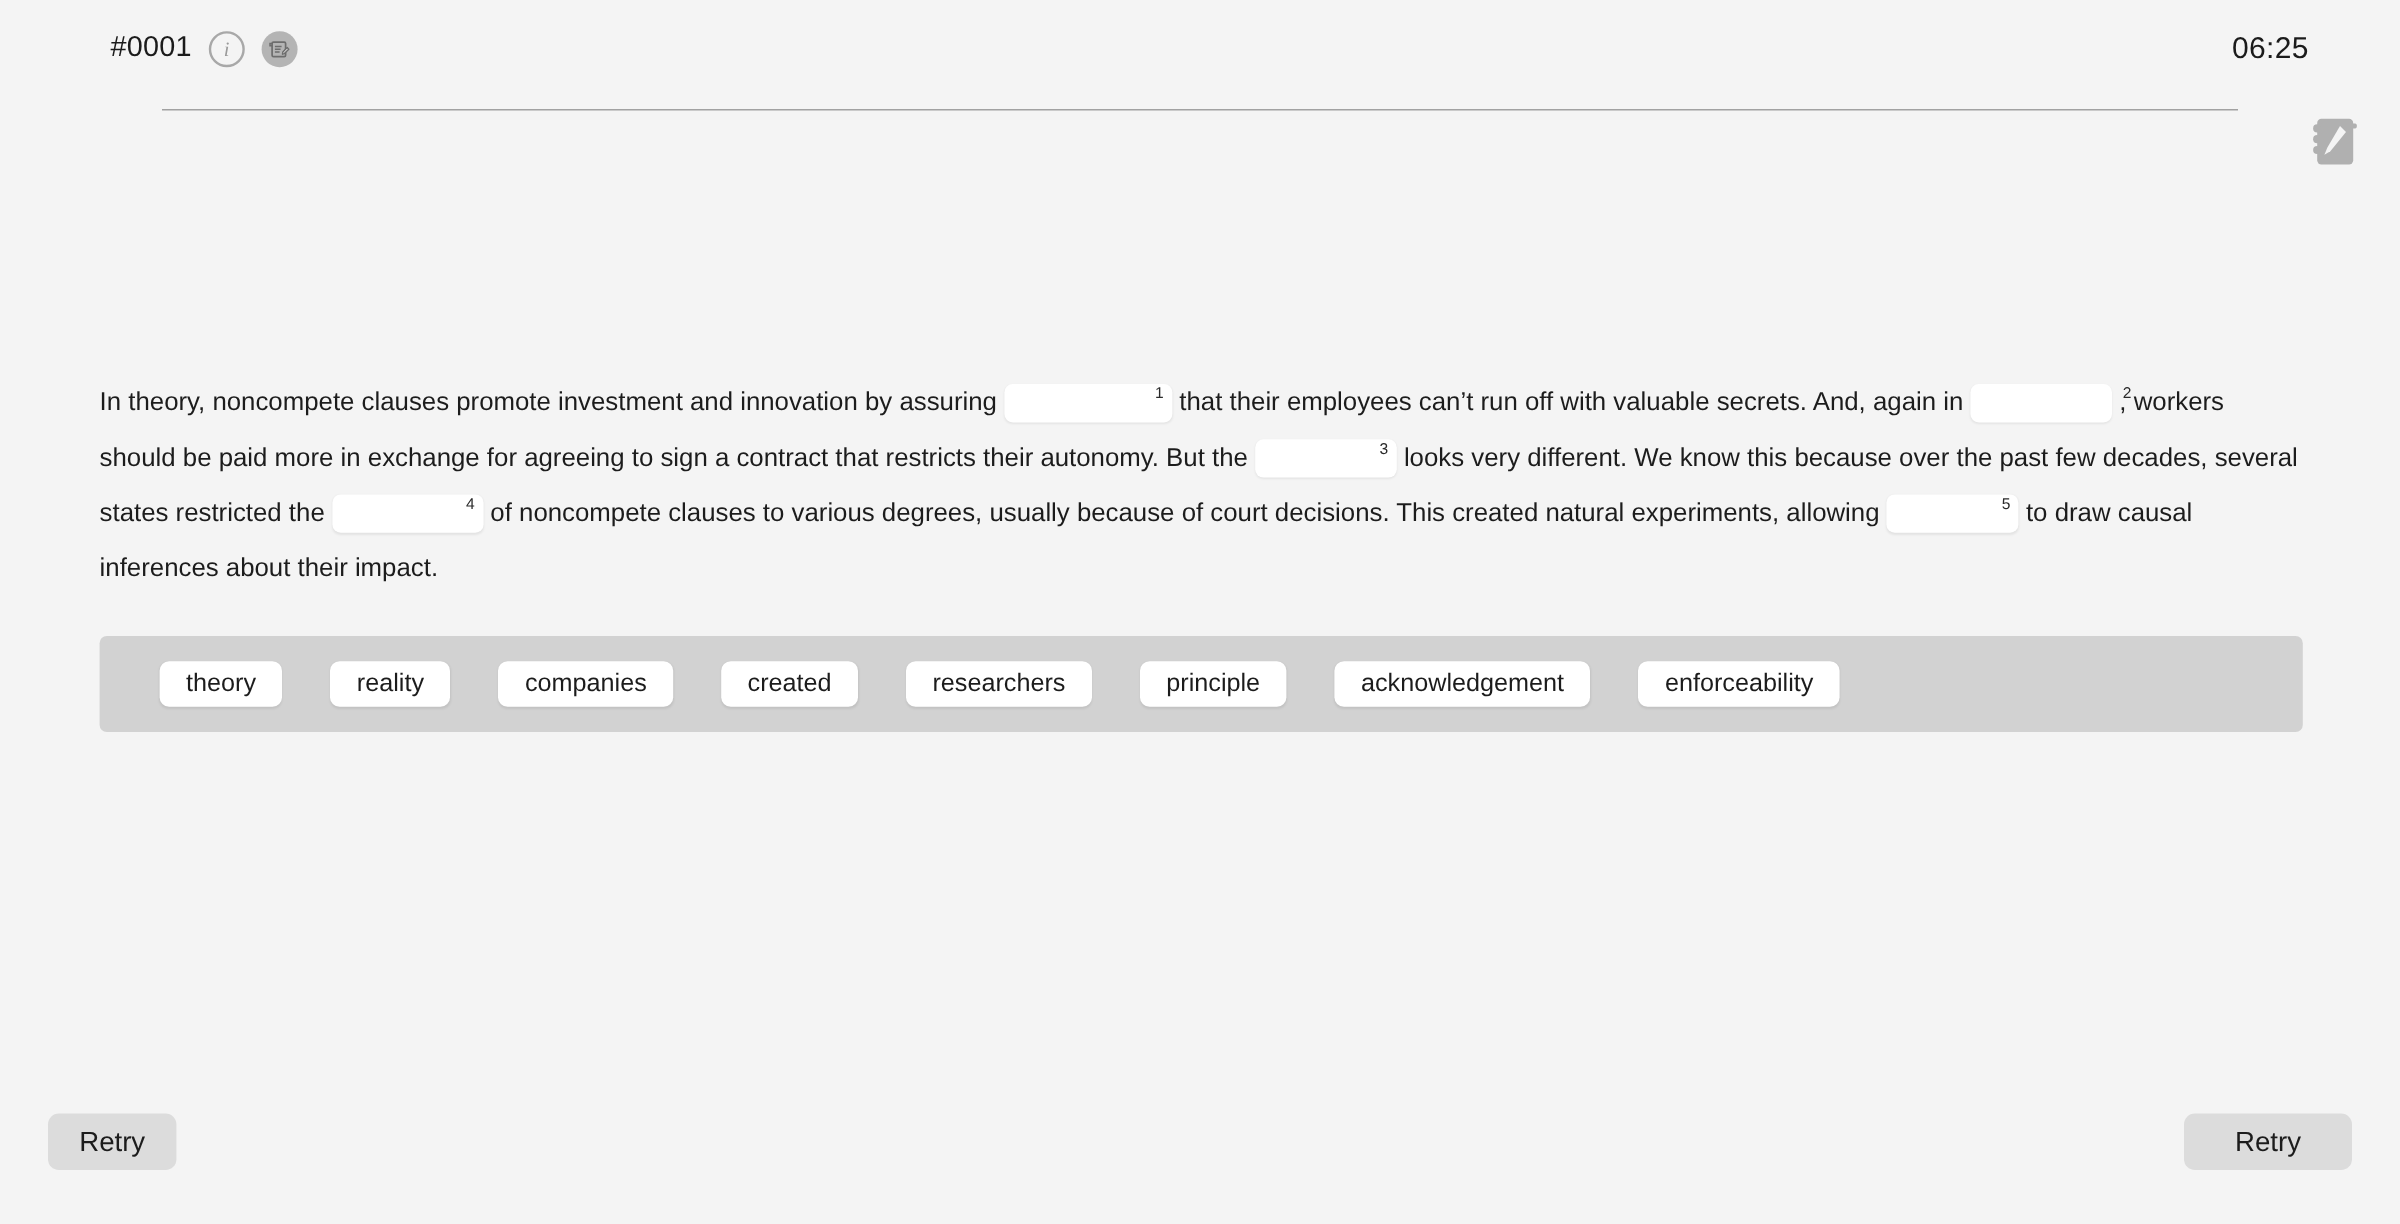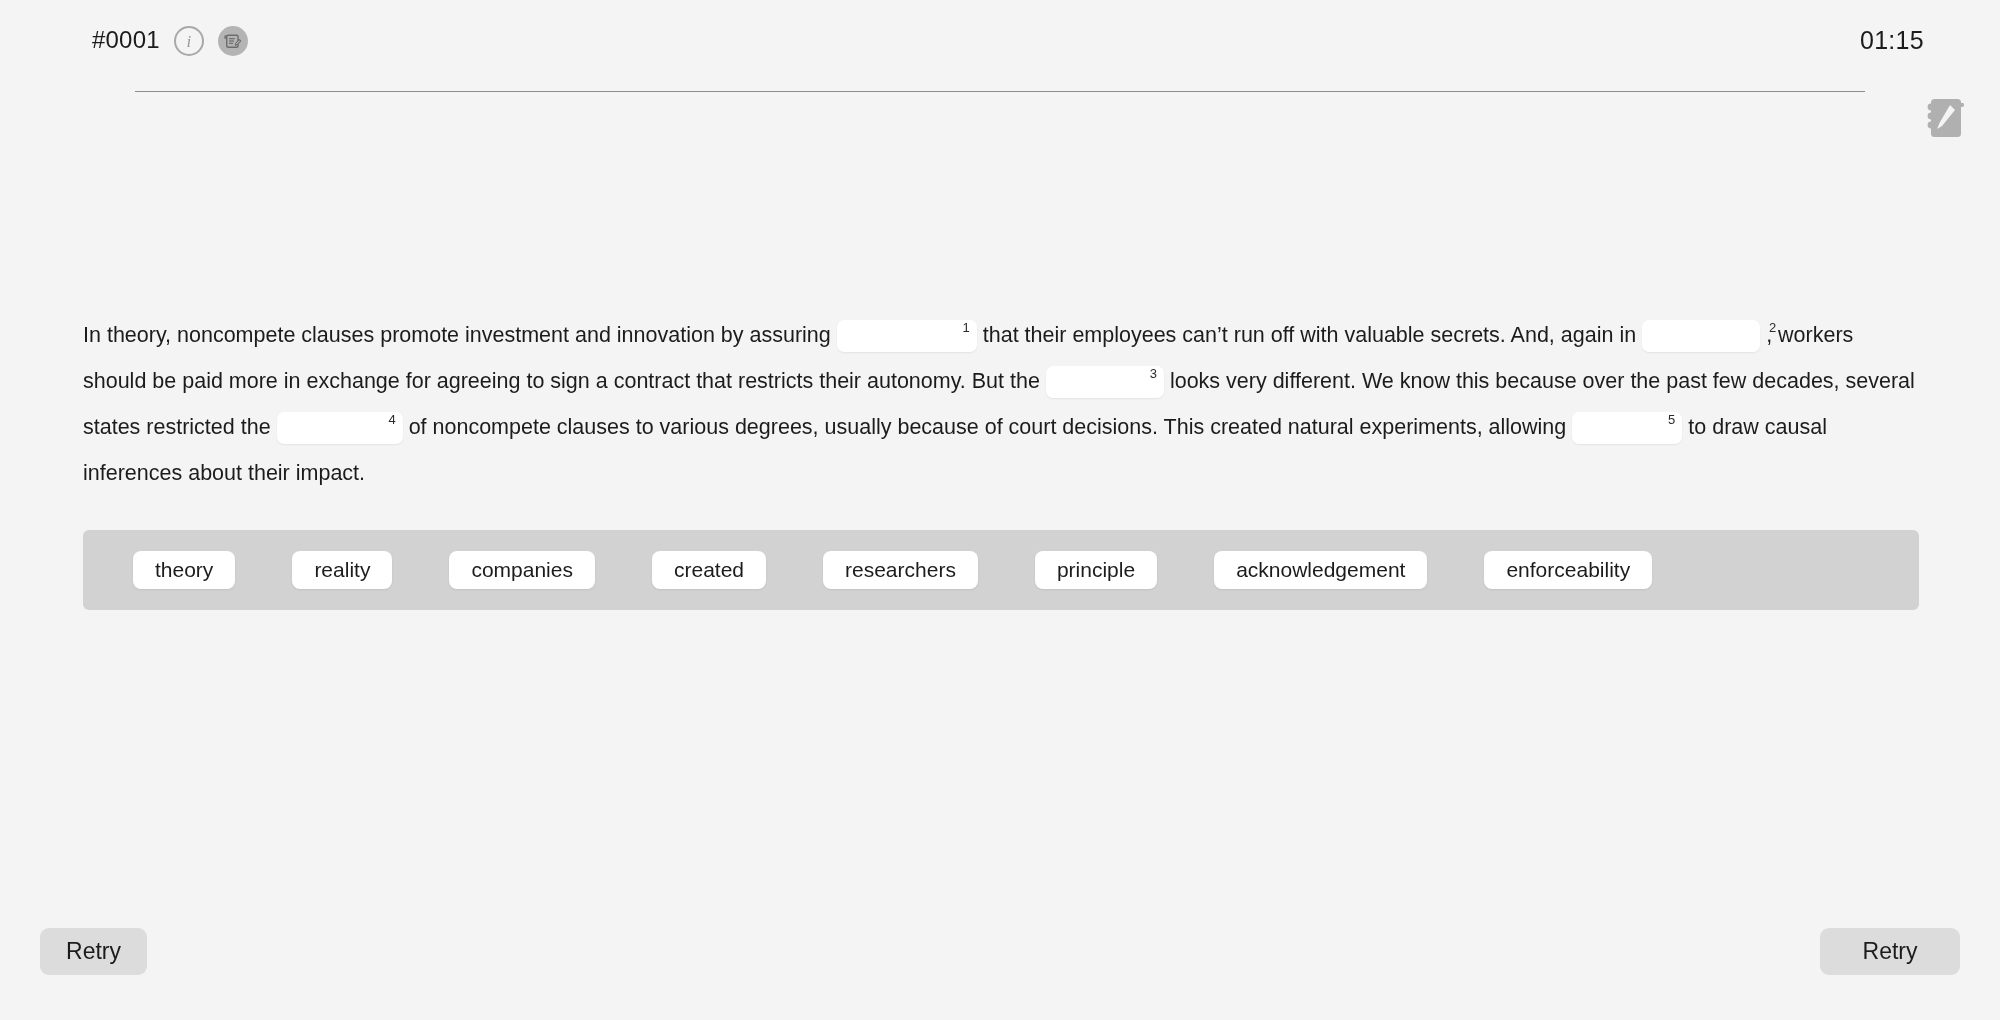--- a/index.html
+++ b/index.html
@@ -129,21 +129,21 @@
     left: 83px;
     top: 530px;
     width: 1836px;
     height: 80px;
     background: #d2d2d2;
     border-radius: 6px;
     display: flex;
     align-items: center;
     justify-content: flex-start;
     padding: 0 50px;
-    gap: 57px;
+    gap: 40px;
   }
   .chip {
     background: #ffffff;
     border-radius: 8px;
     height: 38px;
     padding: 0 22px;
     display: flex;
     align-items: center;
     justify-content: center;
     font-size: 21px;
@@ -193,21 +193,21 @@
           <rect x="4.5" y="5" width="13.5" height="14.5" rx="1.4" fill="none" stroke="#6d6d6d" stroke-width="1.7"></rect>
           <path d="M4.5 6.2 L2.4 6.2 L2.4 8.6 L4.5 8.6" fill="none" stroke="#6d6d6d" stroke-width="1.5"></path>
           <line x1="7.3" y1="9.2" x2="14" y2="9.2" stroke="#6d6d6d" stroke-width="1.5"></line>
           <line x1="7.3" y1="12" x2="13" y2="12" stroke="#6d6d6d" stroke-width="1.5"></line>
           <line x1="7.3" y1="14.8" x2="12" y2="14.8" stroke="#6d6d6d" stroke-width="1.5"></line>
           <path d="M15.2 14.8 L19.6 10.4 L21.2 12 L16.8 16.4 L14.9 17 Z" fill="#dcdcdc" stroke="#6d6d6d" stroke-width="1.4" stroke-linejoin="round"></path>
         </svg>
       </div>
     </div>
 
-    <div class="timer">01:15</div>
+    <div class="timer">06:25</div>
   </div>
 
   <div class="divider"></div>
 
   <div class="notepad-badge">
     <svg width="52" height="52" viewBox="0 0 52 52">
       <rect x="12" y="7" width="30" height="38" rx="3.5" fill="#b0b0b0"></rect>
       <circle cx="12" cy="15" r="3.4" fill="#b0b0b0"></circle>
       <circle cx="12" cy="24" r="3.4" fill="#b0b0b0"></circle>
       <circle cx="12" cy="33" r="3.4" fill="#b0b0b0"></circle>

